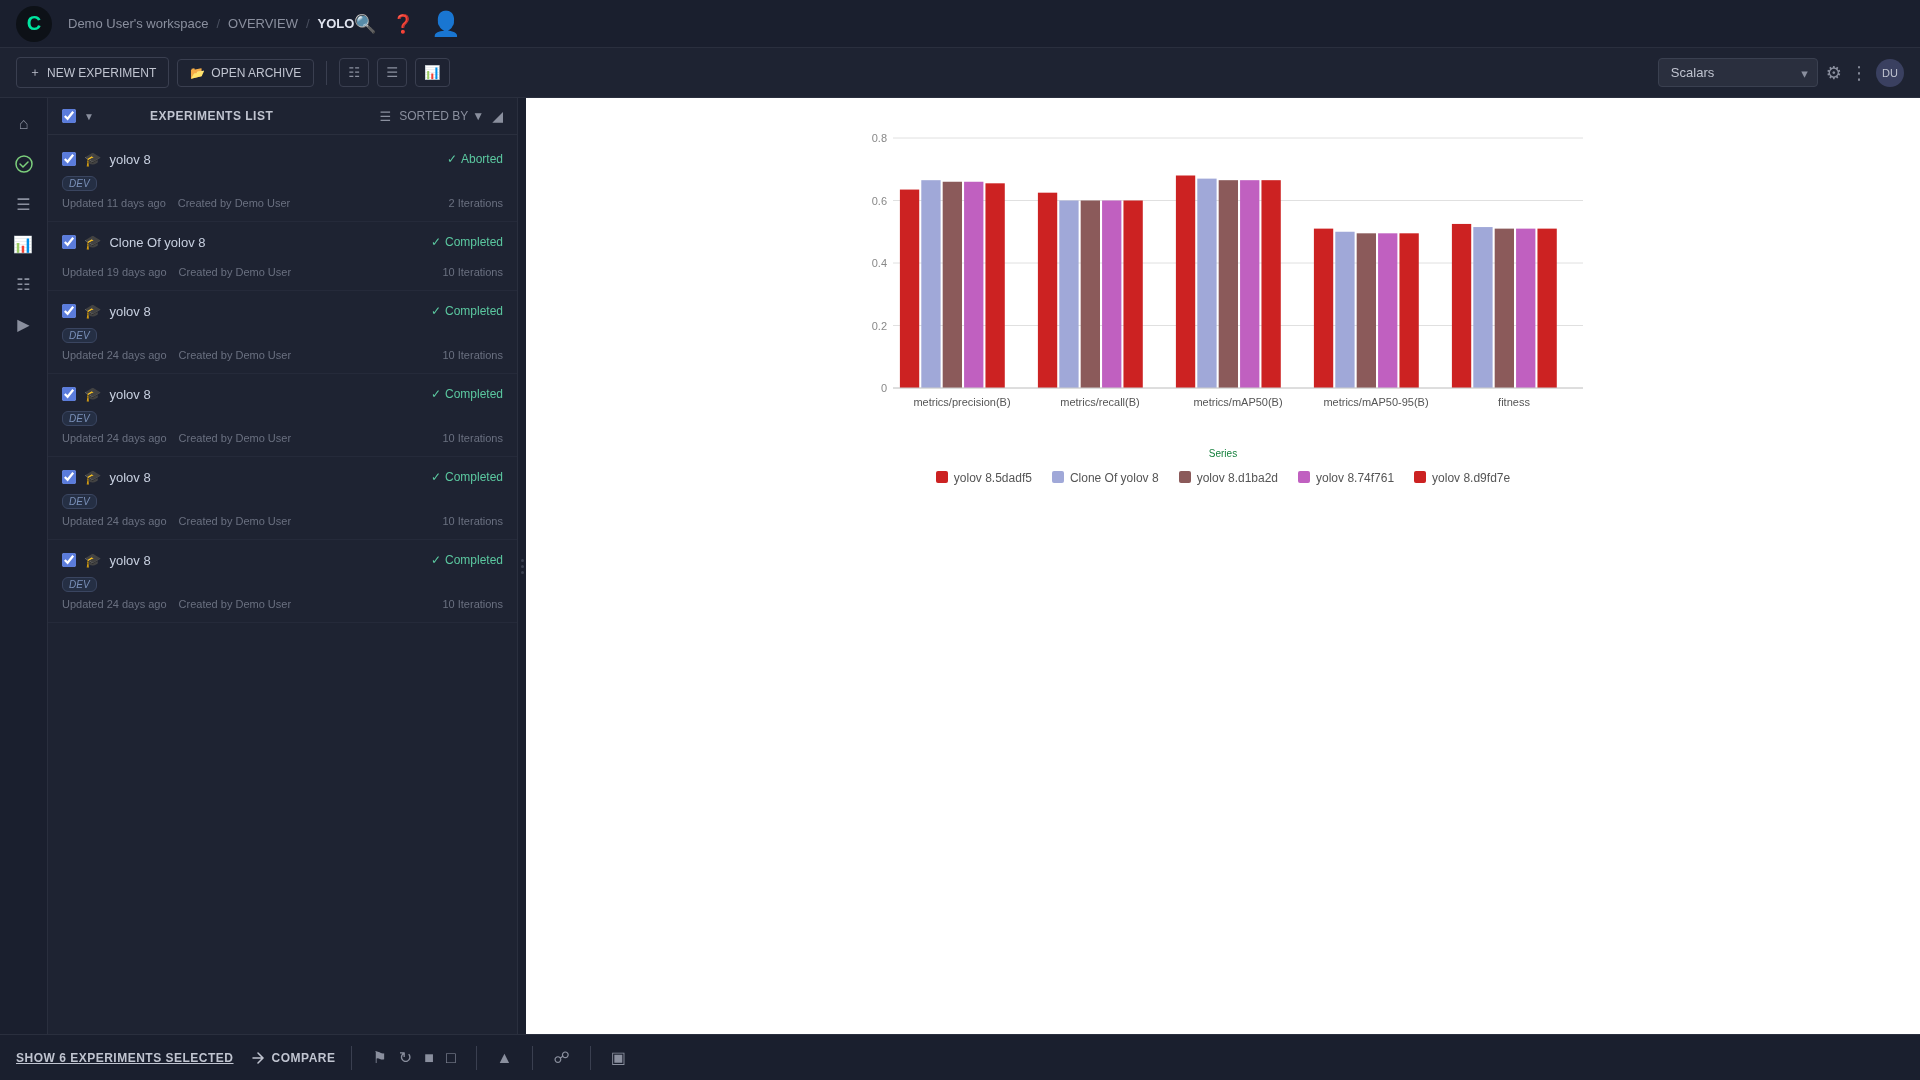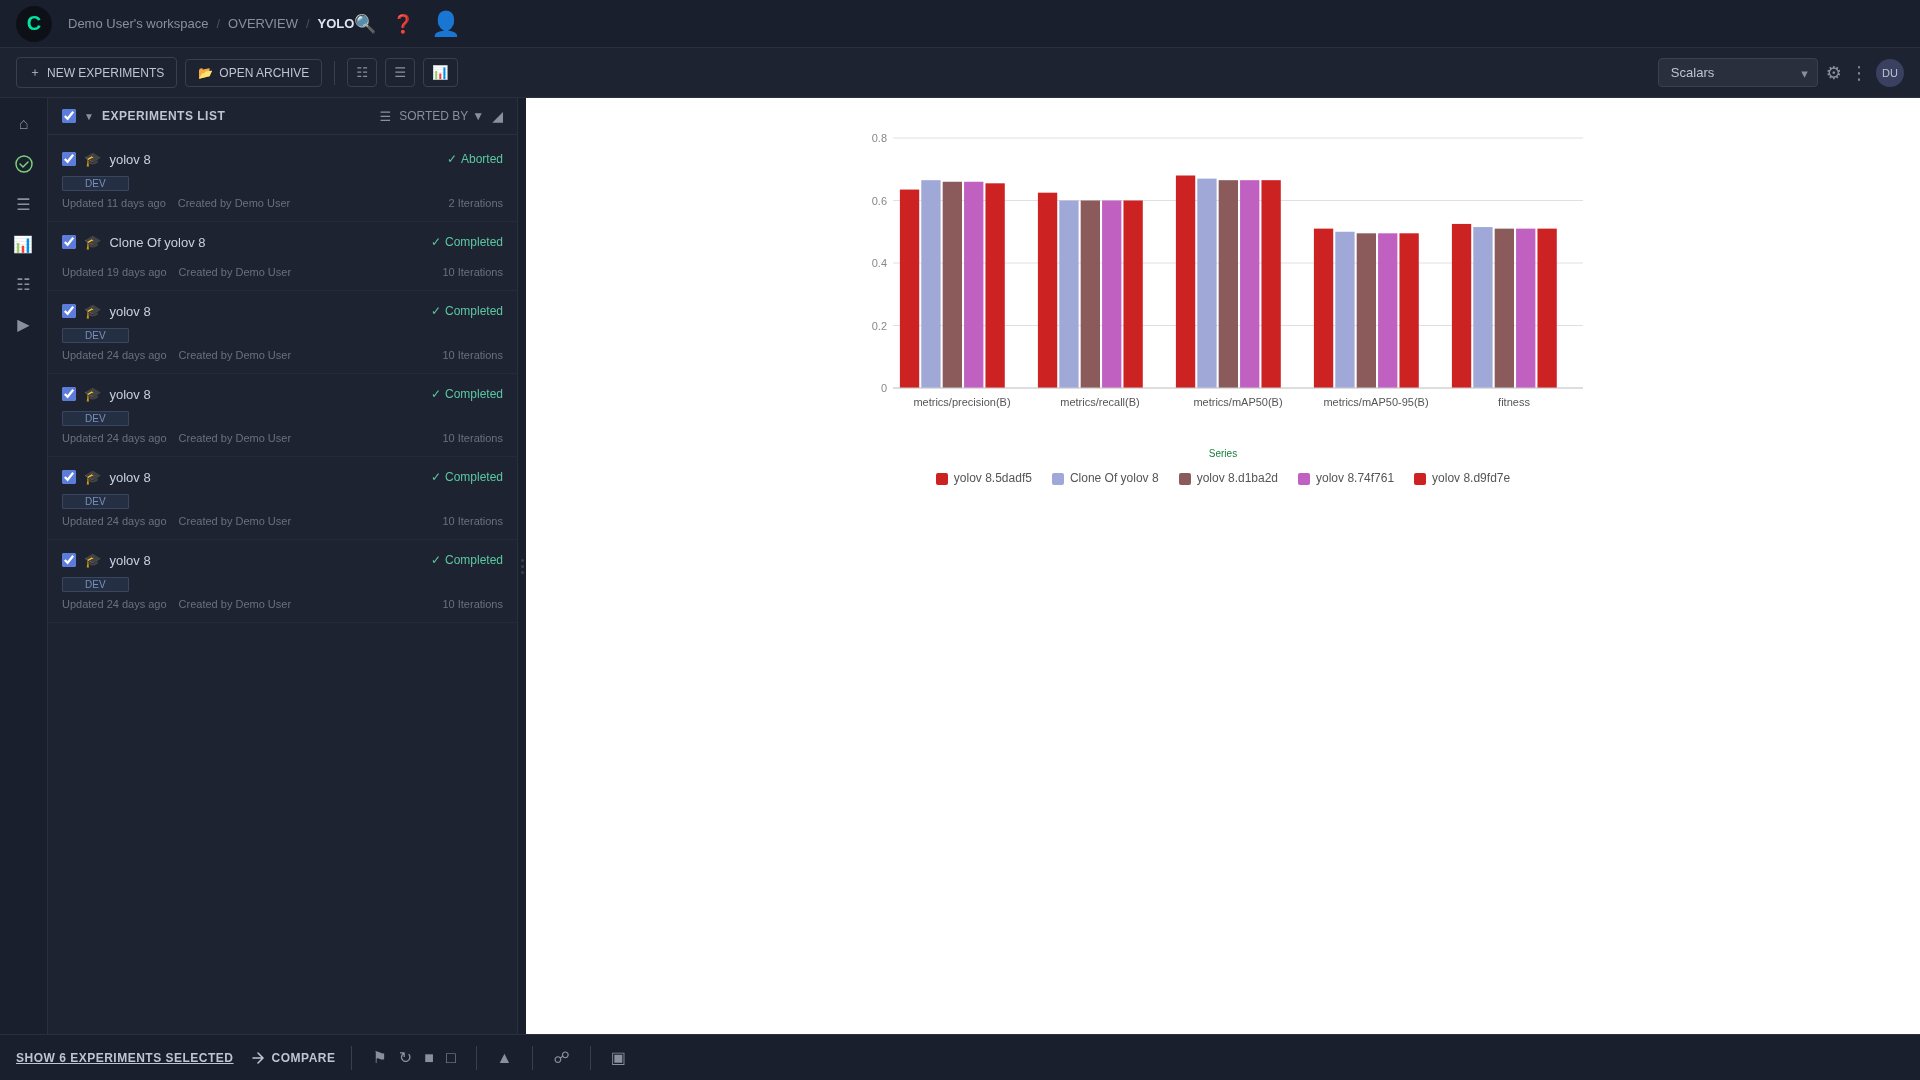--- a/index.html
+++ b/index.html
@@ -95,21 +95,21 @@
       background: #1e2332;
       border-right: 1px solid #2a2f3e;
       display: flex; flex-direction: column;
       flex-shrink: 0;
       overflow: hidden;
     }
     .exp-list-header {
       display: flex; align-items: center; padding: 10px 14px; gap: 8px;
       border-bottom: 1px solid #2a2f3e;
     }
-    .exp-list-header .title { color: #c0c4d0; font-size: 12px; font-weight: 700; letter-spacing: 0.5px; text-transform: uppercase; flex: 1; }
+    .exp-list-header .title { color: #c0c4d0; font-size: 12px; font-weight: 700; letter-spacing: 0.5px; text-transform: uppercase; flex: 1; margin-left: 48px; }
     .sort-btn { color: #8a8f9e; font-size: 12px; cursor: pointer; display: flex; align-items: center; gap: 4px; }
     .filter-btn { color: #8a8f9e; font-size: 14px; cursor: pointer; }
     .checkbox-all { width: 14px; height: 14px; accent-color: #5b7cdb; cursor: pointer; }
 
     .exp-list { flex: 1; overflow-y: auto; padding: 4px 0; }
     .exp-list::-webkit-scrollbar { width: 4px; }
     .exp-list::-webkit-scrollbar-track { background: transparent; }
     .exp-list::-webkit-scrollbar-thumb { background: #3a3f50; border-radius: 2px; }
 
     .exp-item {
@@ -120,22 +120,22 @@
     }
     .exp-item-header { display: flex; align-items: center; gap: 8px; margin-bottom: 8px; }
     .exp-checkbox { width: 14px; height: 14px; accent-color: #5b7cdb; flex-shrink: 0; }
     .exp-icon { color: #8a9ec0; font-size: 14px; }
     .exp-name { color: #c8d0e0; font-size: 13px; font-weight: 500; flex: 1; }
     .exp-status { font-size: 12px; display: flex; align-items: center; gap: 4px; }
     .exp-status.completed { color: #5bc8a0; }
     .exp-status.aborted { color: #5bc8a0; }
     .dev-badge {
       background: #252f44; border: 1px solid #3a4560;
-      color: #7a90b8; font-size: 10px; padding: 1px 22px; border-radius: 1px;
-      display: inline-block; margin-bottom: 6px;
+      color: #7a90b8; font-size: 10px; padding: 1px 6px; border-radius: 6px;
+      display: inline-block; margin-bottom: 6px; font-style: italic;
     }
     .exp-meta { color: #6a7080; font-size: 11px; display: flex; gap: 12px; }
     .exp-meta .iterations { margin-left: auto; }
 
     
     .drag-handle {
       width: 8px;
       background: #1a1f2e;
       cursor: col-resize;
       display: flex; align-items: center; justify-content: center;
@@ -178,21 +178,21 @@
       color: #c0c4d0; font-size: 12px; font-weight: 600;
       cursor: pointer; text-transform: uppercase; letter-spacing: 0.5px;
     }
     .bottom-sep { width: 1px; height: 24px; background: #3a3f50; }
     .bottom-icon { color: #8a8f9e; font-size: 16px; cursor: pointer; padding: 4px; }
     .bottom-icon-group { display: flex; align-items: center; gap: 4px; }
     .bottom-spacer { flex: 1; }
 
     
     .legend { display: flex; gap: 20px; justify-content: center; margin-top: 12px; flex-wrap: wrap; }
-    .legend-item { display: flex; align-items: flex-end; gap: 6px; font-size: 12px; color: #555; }
+    .legend-item { display: flex; align-items: flex-start; gap: 6px; font-size: 12px; color: #555; }
     .legend-dot { width: 12px; height: 12px; border-radius: 2px; flex-shrink: 0; }
   </style>
 </head>
 <body>
 
 <div class="top-nav">
   <div class="logo">
     <svg viewBox="0 0 36 36" width="36" height="36">
       <circle cx="18" cy="18" r="18" fill="#0d1117"></circle>
       <text x="18" y="24" text-anchor="middle" fill="#00e5a0" font-size="20" font-weight="bold">C</text>
@@ -208,21 +208,21 @@
   <div class="nav-right">
     <span class="nav-icon">🔍</span>
     <span class="nav-icon">❓</span>
     <span class="nav-icon" style="font-size:24px;">👤</span>
   </div>
 </div>
 
 <div class="toolbar">
   <button class="toolbar-btn">
     <span>＋</span>
-    <span>NEW EXPERIMENTS</span>
+    <span>NEW EXPERIMENT</span>
   </button>
   <button class="toolbar-btn">
     <span>📂</span>
     <span>OPEN ARCHIVE</span>
   </button>
   <div class="toolbar-sep"></div>
   <button class="view-btn">☷</button>
   <button class="view-btn">☰</button>
   <button class="view-btn">📊</button>
   <div class="toolbar-right">

